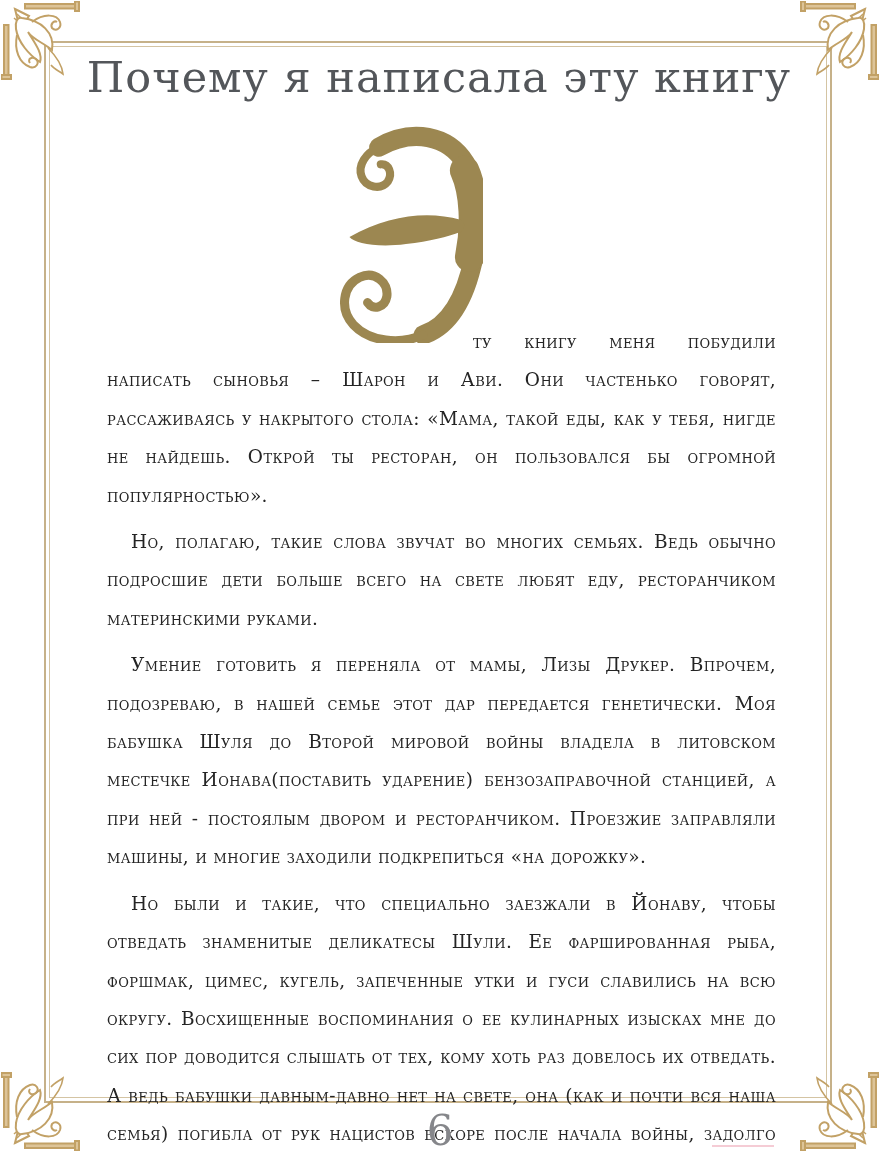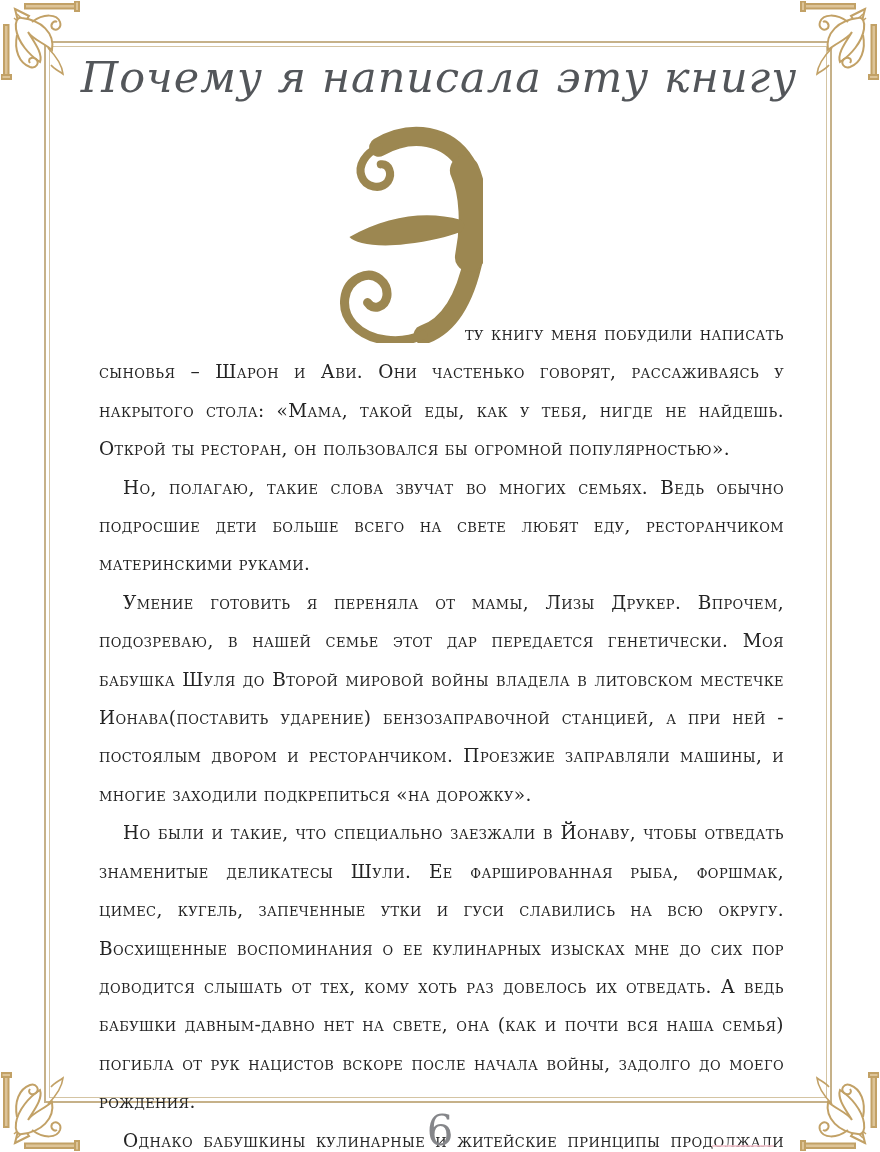--- a/index.html
+++ b/index.html
@@ -23,42 +23,41 @@
   
   .corner{position:absolute;width:112px;height:112px;}
   .corner.tl{left:1px;top:1px;}
   .corner.tr{right:1px;top:1px;transform:scaleX(-1);}
   .corner.bl{left:1px;bottom:1px;transform:scaleY(-1);}
   .corner.br{right:1px;bottom:1px;transform:scale(-1,-1);}
   
   .title{
     position:absolute;left:45px;top:46px;width:788px;
     text-align:center;
-    font-style:italic;
     font-size:43px;
     line-height:62px;
     letter-spacing:1px;
     color:#53565a;
   }
   
   .dropcap{
     position:absolute;left:331px;top:126px;width:152px;height:217px;
   }
   .sr{position:absolute;width:1px;height:1px;overflow:hidden;clip:rect(0 0 0 0);}
   
   .bodytext{
     position:absolute;left:99px;top:315px;width:685px;
     font-size:18.5px;
     line-height:38.4px;
     letter-spacing:0.4px;
     color:#242424;
     text-align:justify;
     font-variant:small-caps;
   }
-  .bodytext p{margin:0;text-indent:24px;}
+  .bodytext p{margin:8px;text-indent:24px;}
   .bodytext p.first{text-indent:366px;}
   
   .page-number{
     position:absolute;left:0;top:1106px;width:100%;
     text-align:center;
     font-size:42px;
     color:#85868a;
   }
   
   .artifact-line{

